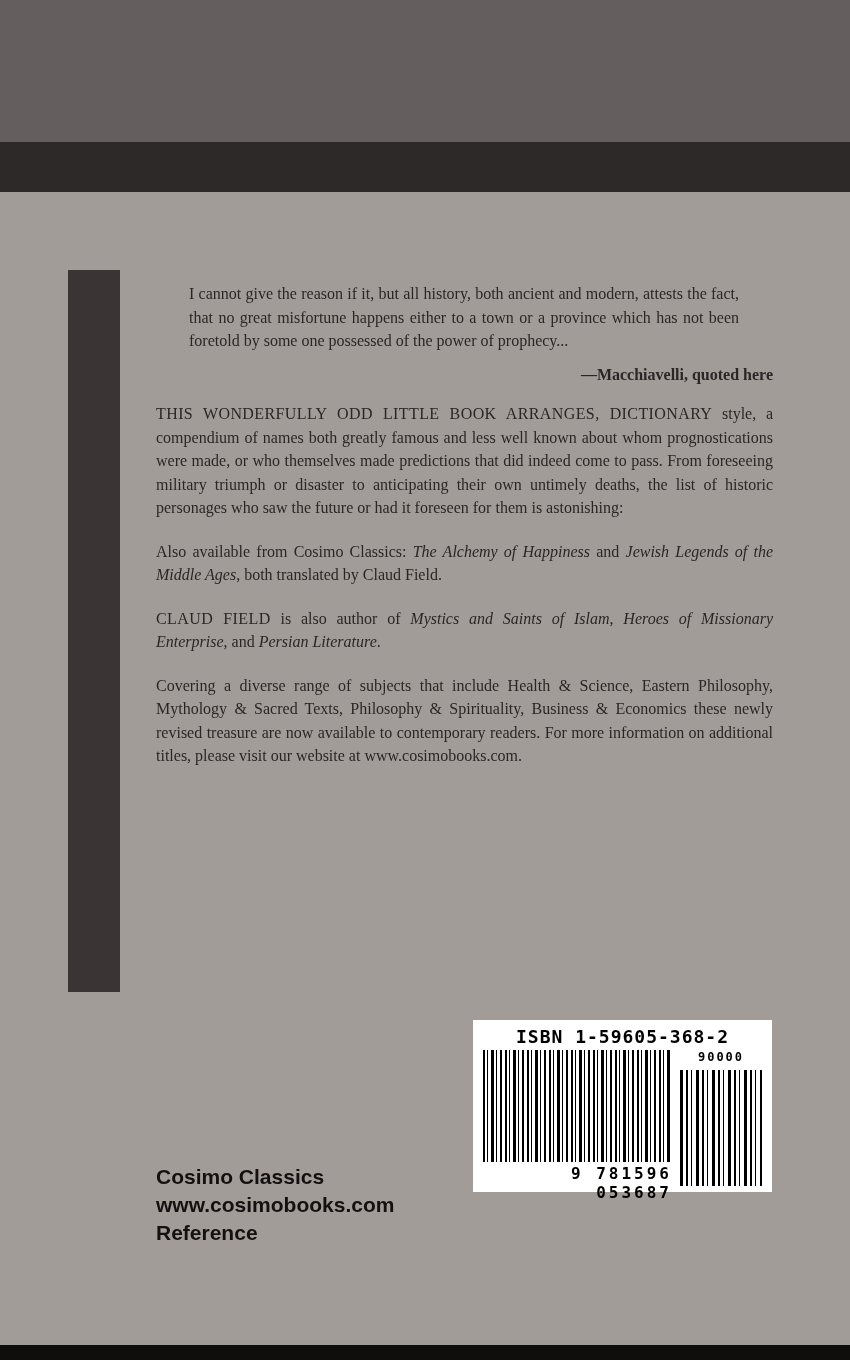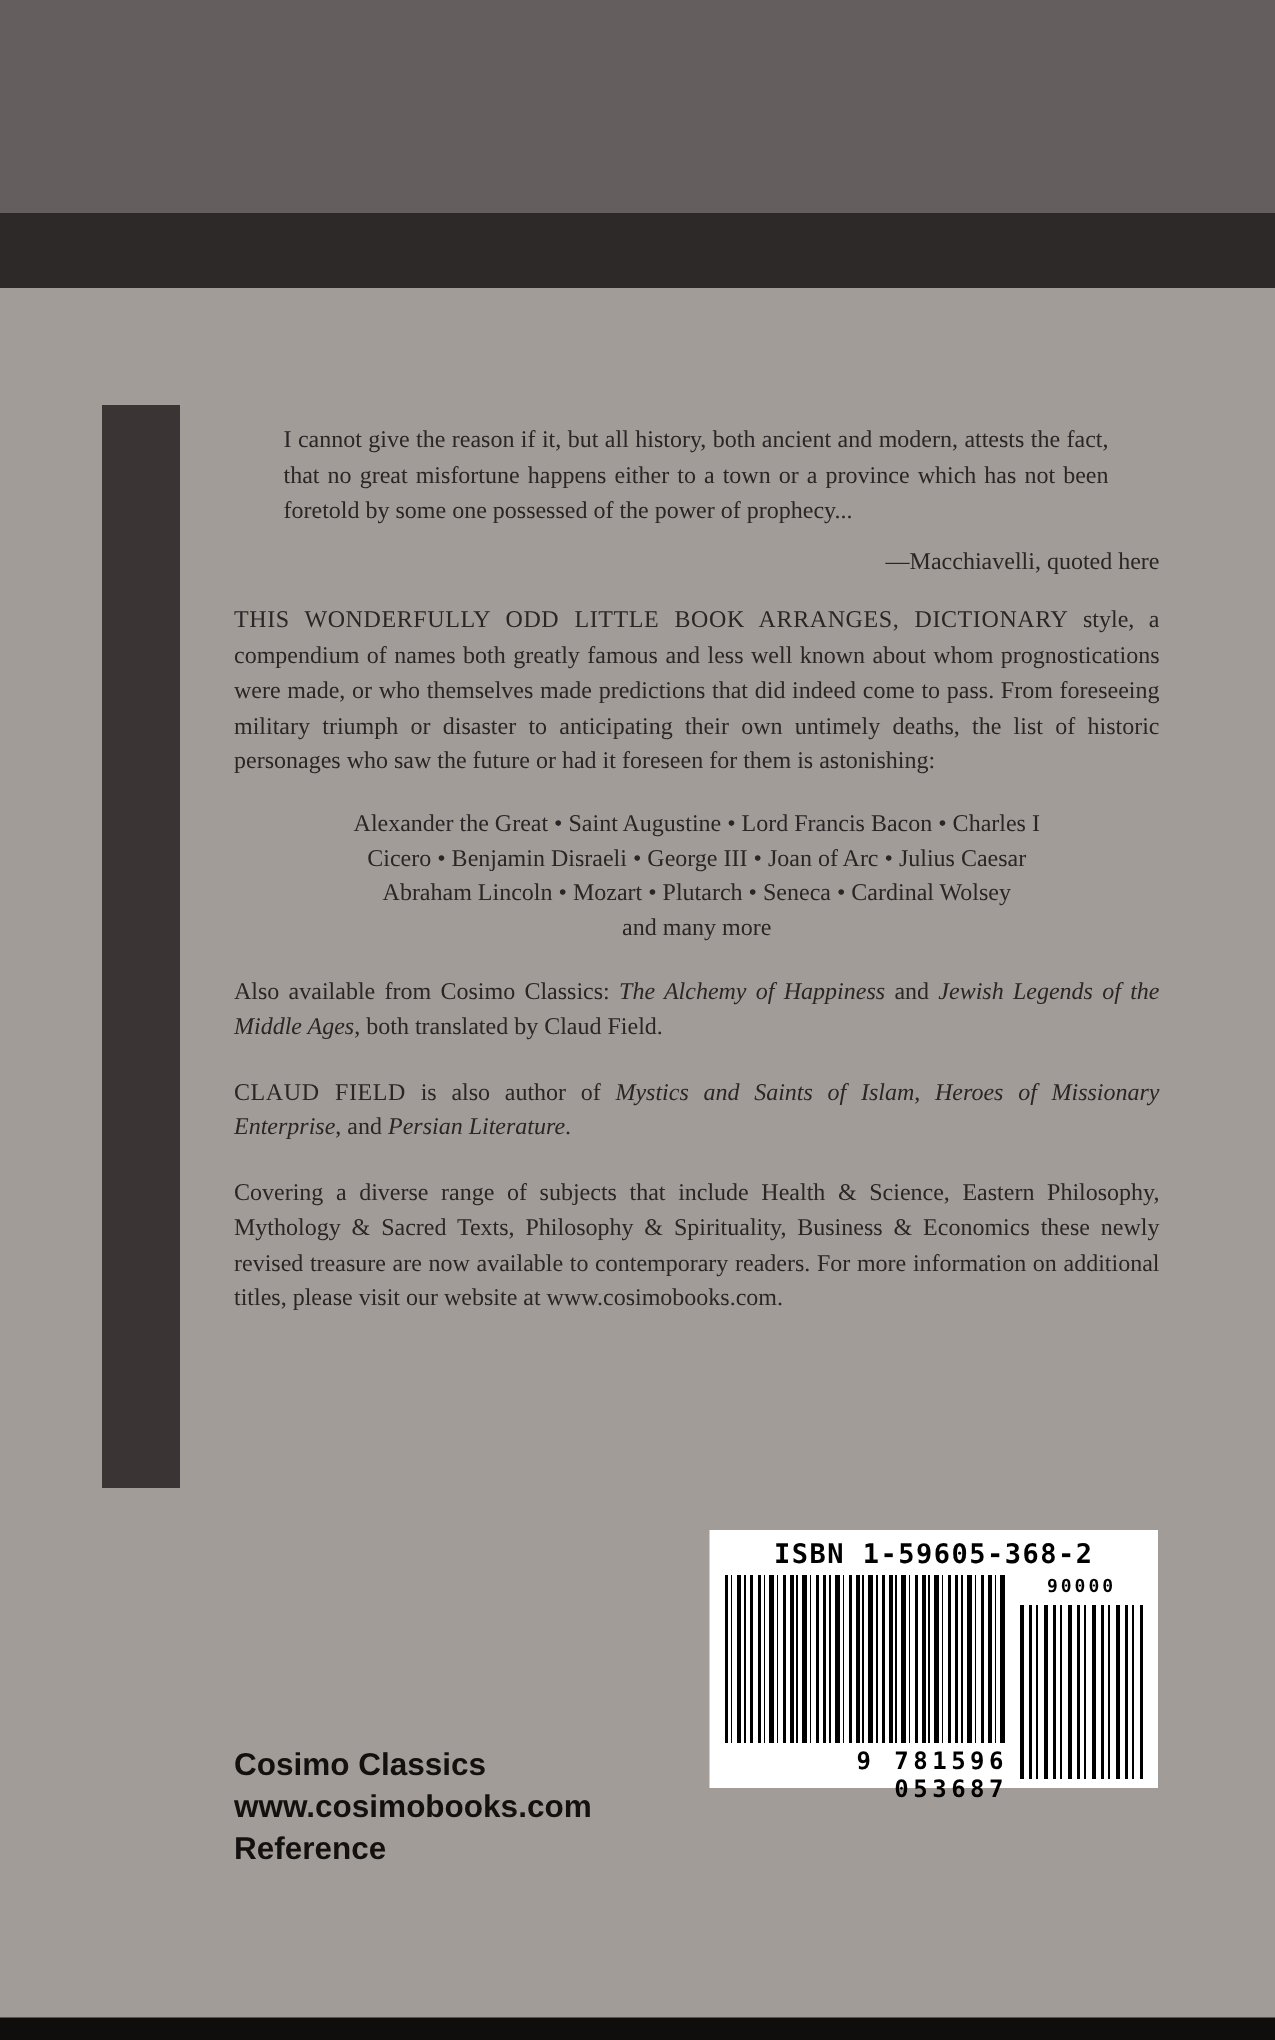--- a/index.html
+++ b/index.html
@@ -43,20 +43,21 @@
     width: 550px;
     font-size: 16px;
     line-height: 23.5px;
     text-align: justify;
   }
   .quote-attr {
     margin-top: 10px;
     text-align: right;
     font-size: 16px;
     line-height: 23.5px;
+    font-weight: bold;
   }
   .para {
     margin-top: 20px;
     font-size: 16px;
     line-height: 23.5px;
     text-align: justify;
   }
   .para.desc { margin-top: 16px; }
   .lead-caps { letter-spacing: 0.4px; }
   .lead-bold { font-weight: bold; letter-spacing: 0.4px; }
@@ -155,26 +156,20 @@
 
   <div class="content">
 
     <div>
       <p class="quote">I cannot give the reason if it, but all history, both ancient and modern, attests the fact, that no great misfortune happens either to a town or a province which has not been foretold by some one possessed of the power of prophecy...</p>
       <p class="quote-attr">—Macchiavelli, quoted here</p>
     </div>
 
     <p class="para desc"><span class="lead-caps">THIS WONDERFULLY ODD LITTLE BOOK ARRANGES, DICTIONARY</span><span> style, a compendium of names both greatly famous and less well known about whom prognostications were made, or who themselves made predictions that did indeed come to pass. From foreseeing military triumph or disaster to anticipating their own untimely deaths, the list of historic personages who saw the future or had it foreseen for them is astonishing:</span></p>
 
-    <div class="names">
-      <p>Alexander the Great • Saint Augustine • Lord Francis Bacon • Charles I</p>
-      <p>Cicero • Benjamin Disraeli • George III • Joan of Arc • Julius Caesar</p>
-      <p>Abraham Lincoln • Mozart • Plutarch • Seneca • Cardinal Wolsey</p>
-      <p>and many more</p>
-    </div>
 
     <p class="para"><span>Also available from Cosimo Classics: </span><span class="it">The Alchemy of Happiness</span><span> and </span><span class="it">Jewish Legends of the Middle Ages</span><span>, both translated by Claud Field.</span></p>
 
     <p class="para"><span class="lead-caps">CLAUD FIELD</span><span> is also author of </span><span class="it">Mystics and Saints of Islam</span><span>, </span><span class="it">Heroes of Missionary Enterprise</span><span>, and </span><span class="it">Persian Literature</span><span>.</span></p>
 
 
     <p class="para">Covering a diverse range of subjects that include Health &amp; Science, Eastern Philosophy, Mythology &amp; Sacred Texts, Philosophy &amp; Spirituality, Business &amp; Economics these newly revised treasure are now available to contemporary readers. For more information on additional titles, please visit our website at www.cosimobooks.com.</p>
 
   </div>
 

